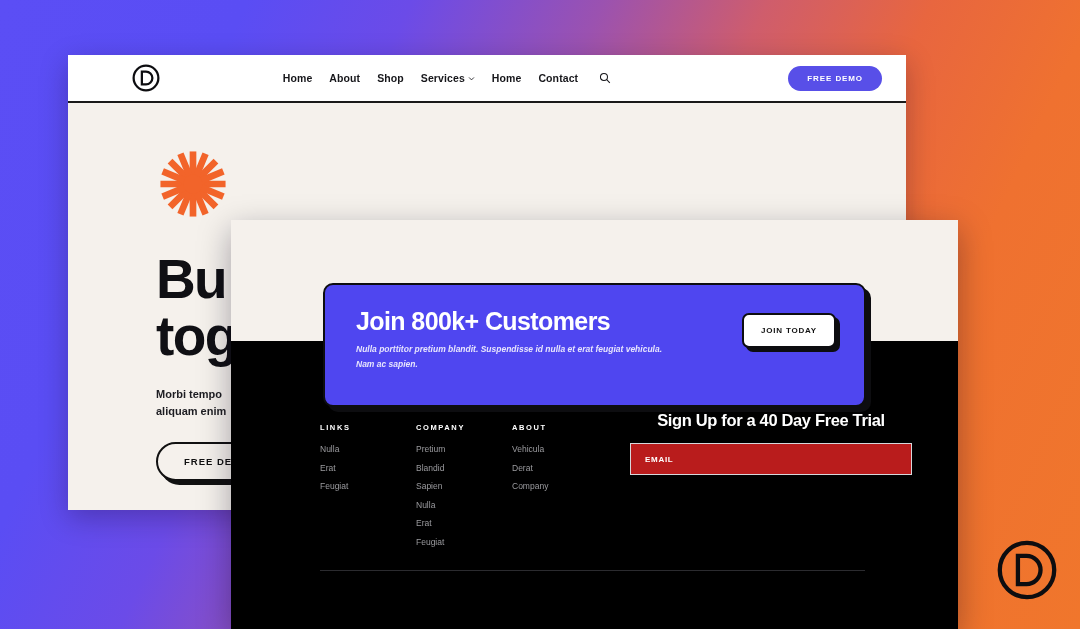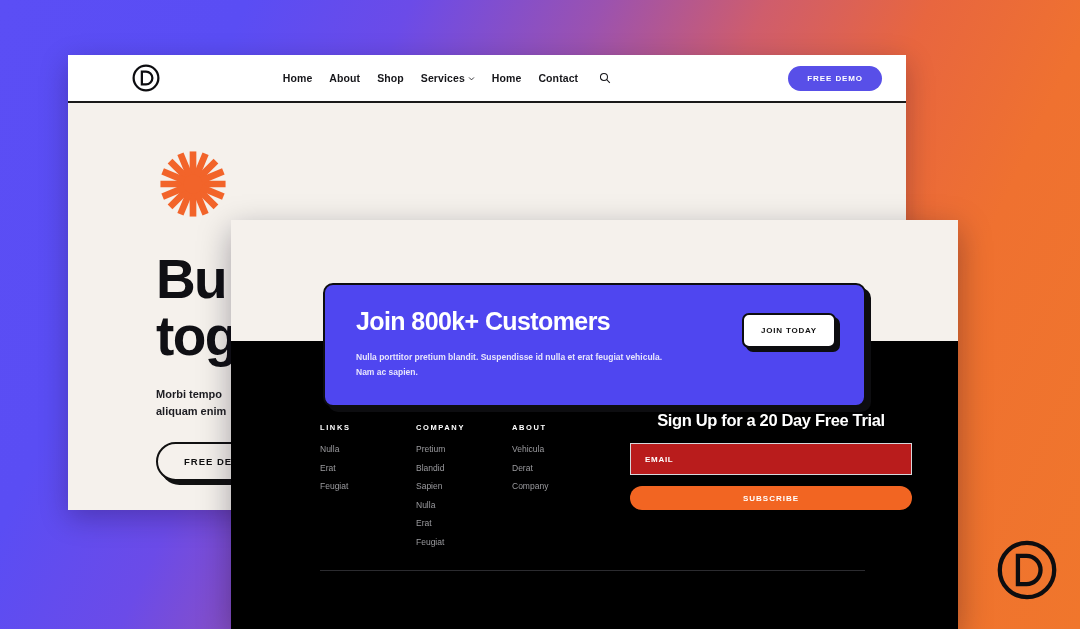--- a/index.html
+++ b/index.html
@@ -130,23 +130,24 @@
     border-radius: 10px;
     box-shadow: 5px 5px 0 #0d0d10;
     padding: 22px 26px 0 31px;
     z-index: 5;
   }
   .cta-title {
     font-size: 25px; font-weight: 800; color: #fff;
     letter-spacing: -.6px;
   }
   .cta-body {
-    margin-top: 14px;
+    margin-top: 6px;
     font-size: 8.5px; font-weight: 600; color: #e7e5fd;
     line-height: 1.75;
+    font-style: italic;
   }
   .btn-join {
     position: absolute; right: 28px; top: 28px;
     background: #fff; color: #111;
     border: 2px solid #0d0d10; border-radius: 7px;
     font-size: 8px; font-weight: 800; letter-spacing: .8px;
     padding: 11px 17px;
     box-shadow: 4px 4px 0 #0d0d10;
   }
 
@@ -309,25 +310,24 @@
         </div>
 
         <div class="fcol">
           <div class="fcol-head">ABOUT</div>
           <div class="fcol-link">Vehicula</div>
           <div class="fcol-link">Derat</div>
           <div class="fcol-link">Company</div>
         </div>
 
         <div class="newsletter">
-          <div class="nl-title">Sign Up for a 20 Day Free Trial</div>
+          <div class="nl-title">Sign Up for a 40 Day Free Trial</div>
           <div class="nl-field">
             <span class="nl-placeholder">EMAIL</span>
           </div>
-          <div class="btn-subscribe">SUBSCRIBE</div>
         </div>
       </div>
 
       <div class="footer-rule"></div>
 
     </div>
   </div>
 
   <svg class="watermark" viewBox="0 0 40 40">
     <circle cx="20" cy="20" r="16.5" fill="none" stroke="#0d0d10" stroke-width="2.6"></circle>

